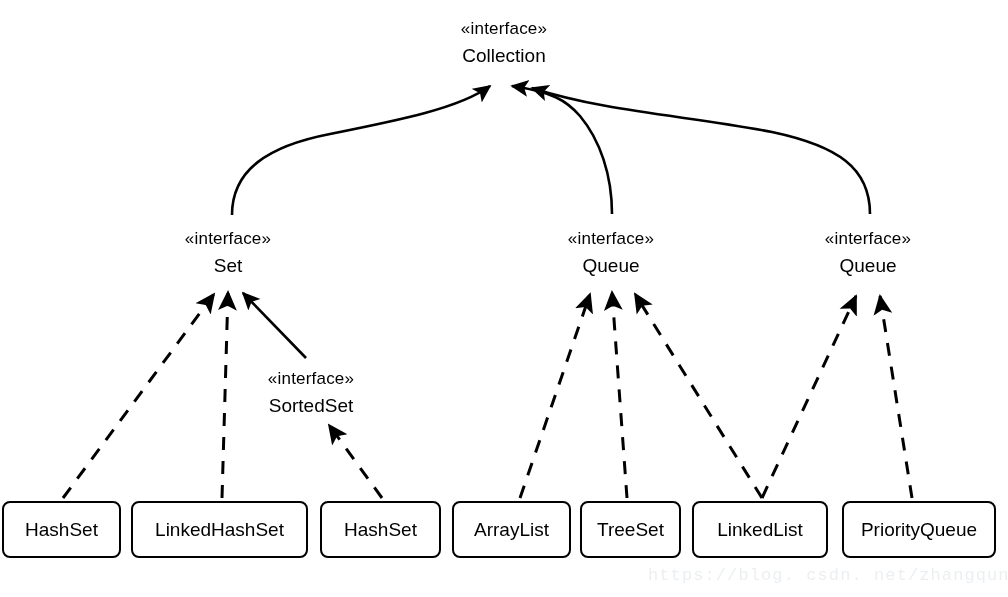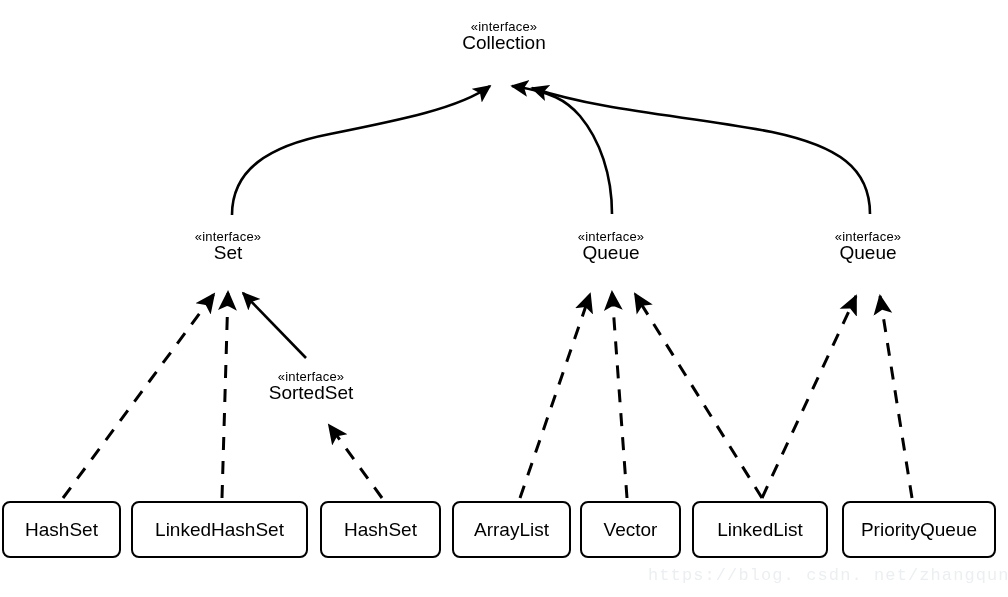--- a/index.html
+++ b/index.html
@@ -24,25 +24,26 @@
     pointer-events: none;
   }
   .iface-node {
     position: absolute;
     text-align: center;
     color: #000000;
     line-height: 1.0;
     white-space: nowrap;
   }
   .iface-stereotype {
-    font-size: 13px;
+    font-size: 17px;
     letter-spacing: 0.2px;
   }
   .iface-name {
     font-size: 19px;
+    margin-top: 9px;
   }
   .class-box {
     position: absolute;
     box-sizing: border-box;
     border: 2.5px solid #000000;
     border-radius: 8px;
     background: #ffffff;
     display: flex;
     align-items: center;
     justify-content: center;
@@ -135,21 +136,21 @@
 
   <div class="class-box" style="left:320px; top:501px; width:121px; height:57px;">
     <span>HashSet</span>
   </div>
 
   <div class="class-box" style="left:452px; top:501px; width:119px; height:57px;">
     <span>ArrayList</span>
   </div>
 
   <div class="class-box" style="left:580px; top:501px; width:101px; height:57px;">
-    <span>Vector</span>
+    <span>TreeSet</span>
   </div>
 
   <div class="class-box" style="left:692px; top:501px; width:136px; height:57px;">
     <span>LinkedList</span>
   </div>
 
   <div class="class-box" style="left:842px; top:501px; width:154px; height:57px;">
     <span>PriorityQueue</span>
   </div>
 

